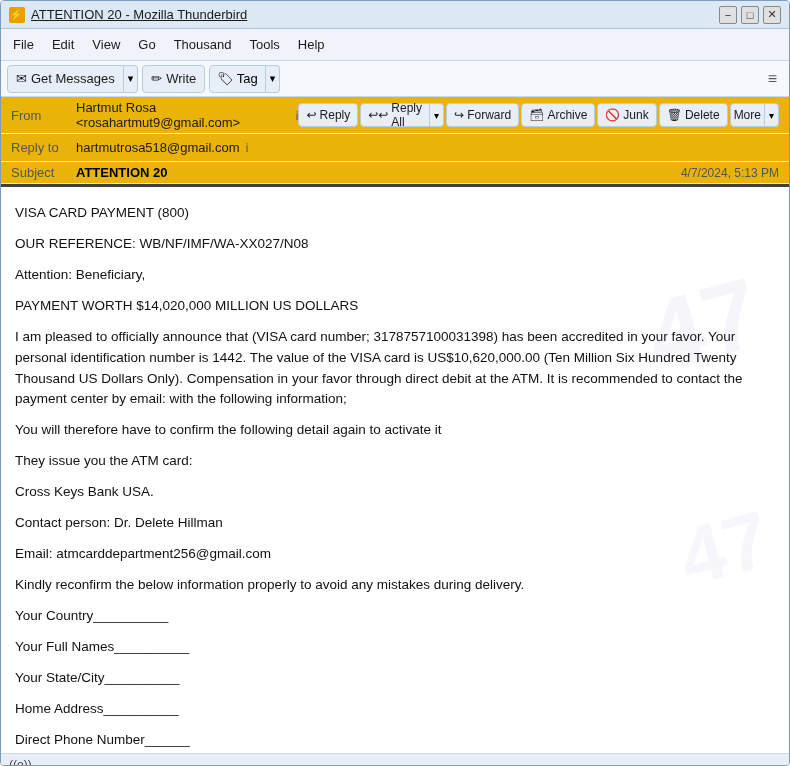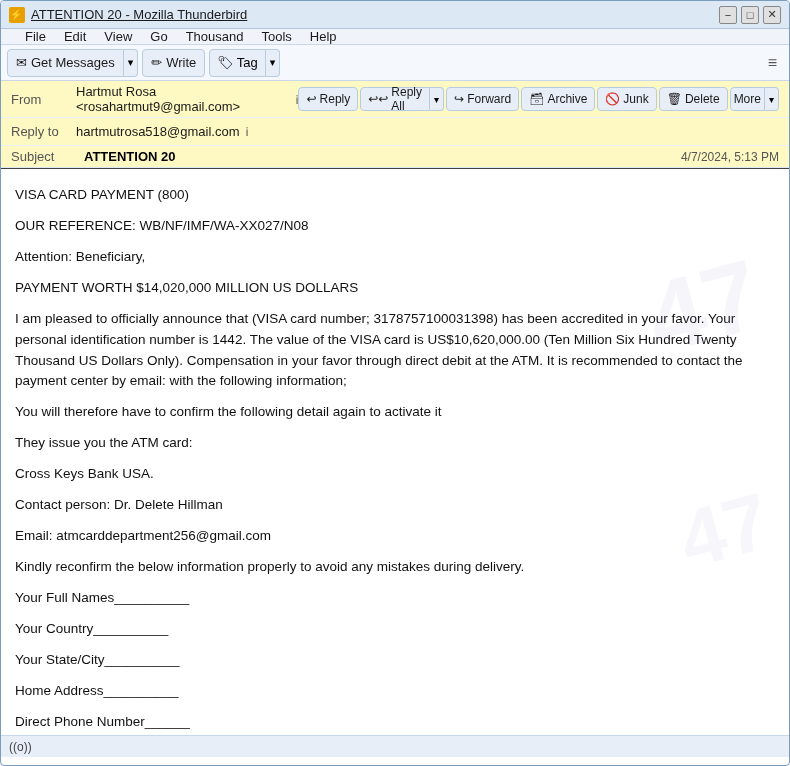--- a/index.html
+++ b/index.html
@@ -58,22 +58,22 @@
       font-size: 11px;
       cursor: pointer;
       color: #333;
     }
 
     
     .menu-bar {
       background: #f0f4fa;
       display: flex;
       align-items: center;
-      padding: 2px 16px;
-      height: 16px;
+      padding: 2px 4px;
+      height: 32px;
       border-bottom: 1px solid #c8d8ea;
       gap: 2px;
     }
     .menu-item {
       padding: 2px 8px;
       font-size: 13px;
       cursor: pointer;
       border-radius: 3px;
       color: #1a1a1a;
     }
@@ -136,22 +136,22 @@
       display: flex;
       align-items: center;
       padding: 3px 6px;
       cursor: pointer;
       font-size: 16px;
       color: #555;
     }
 
     
     .email-header {
-      background: #fef9c3;
-      border-bottom: 1px solid #404040;
+      background: #eab308;
+      border-bottom: 3px solid #404040;
     }
     .email-header-row {
       display: flex;
       align-items: center;
       padding: 3px 10px;
       border-bottom: 1px solid #eaf0fa;
       min-height: 28px;
     }
     .email-header-row:last-child { border-bottom: none; }
     .email-label {
@@ -215,21 +215,20 @@
       height: 24px;
       font-size: 10px;
     }
 
     
     .subject-row {
       display: flex;
       align-items: center;
       padding: 3px 10px;
       border-bottom: 1px solid #dce8f5;
-      gap: 8px;
     }
     .subject-label { color: #555; width: 65px; flex-shrink: 0; font-size: 13px; }
     .subject-value { font-size: 13px; font-weight: 700; flex: 1; }
     .subject-date { font-size: 12px; color: #555; }
 
     
     .email-body {
       padding: 16px 14px;
       font-size: 13.5px;
       line-height: 1.55;
@@ -404,22 +403,22 @@
   <div class="blank-line"></div>
   <p>You will therefore have to confirm the following detail again to activate it</p>
   <p>They issue you the ATM card:</p>
   <div class="blank-line"></div>
   <p>Cross Keys Bank USA.</p>
   <p>Contact person: Dr. Delete Hillman</p>
   <p>Email: atmcarddepartment256@gmail.com</p>
   <div class="blank-line"></div>
   <div class="blank-line"></div>
   <p>Kindly reconfirm the below information properly to avoid any mistakes during delivery.</p>
+  <p>Your Country__________</p>
   <p>Your Full Names__________</p>
-  <p>Your Country__________</p>
   <p>Your State/City__________</p>
   <p>Home Address__________</p>
   <p>Direct Phone Number______</p>
 
   <div class="blank-line"></div>
 
 </div>
 
 <div class="status-bar">
   <span>((o))</span>

